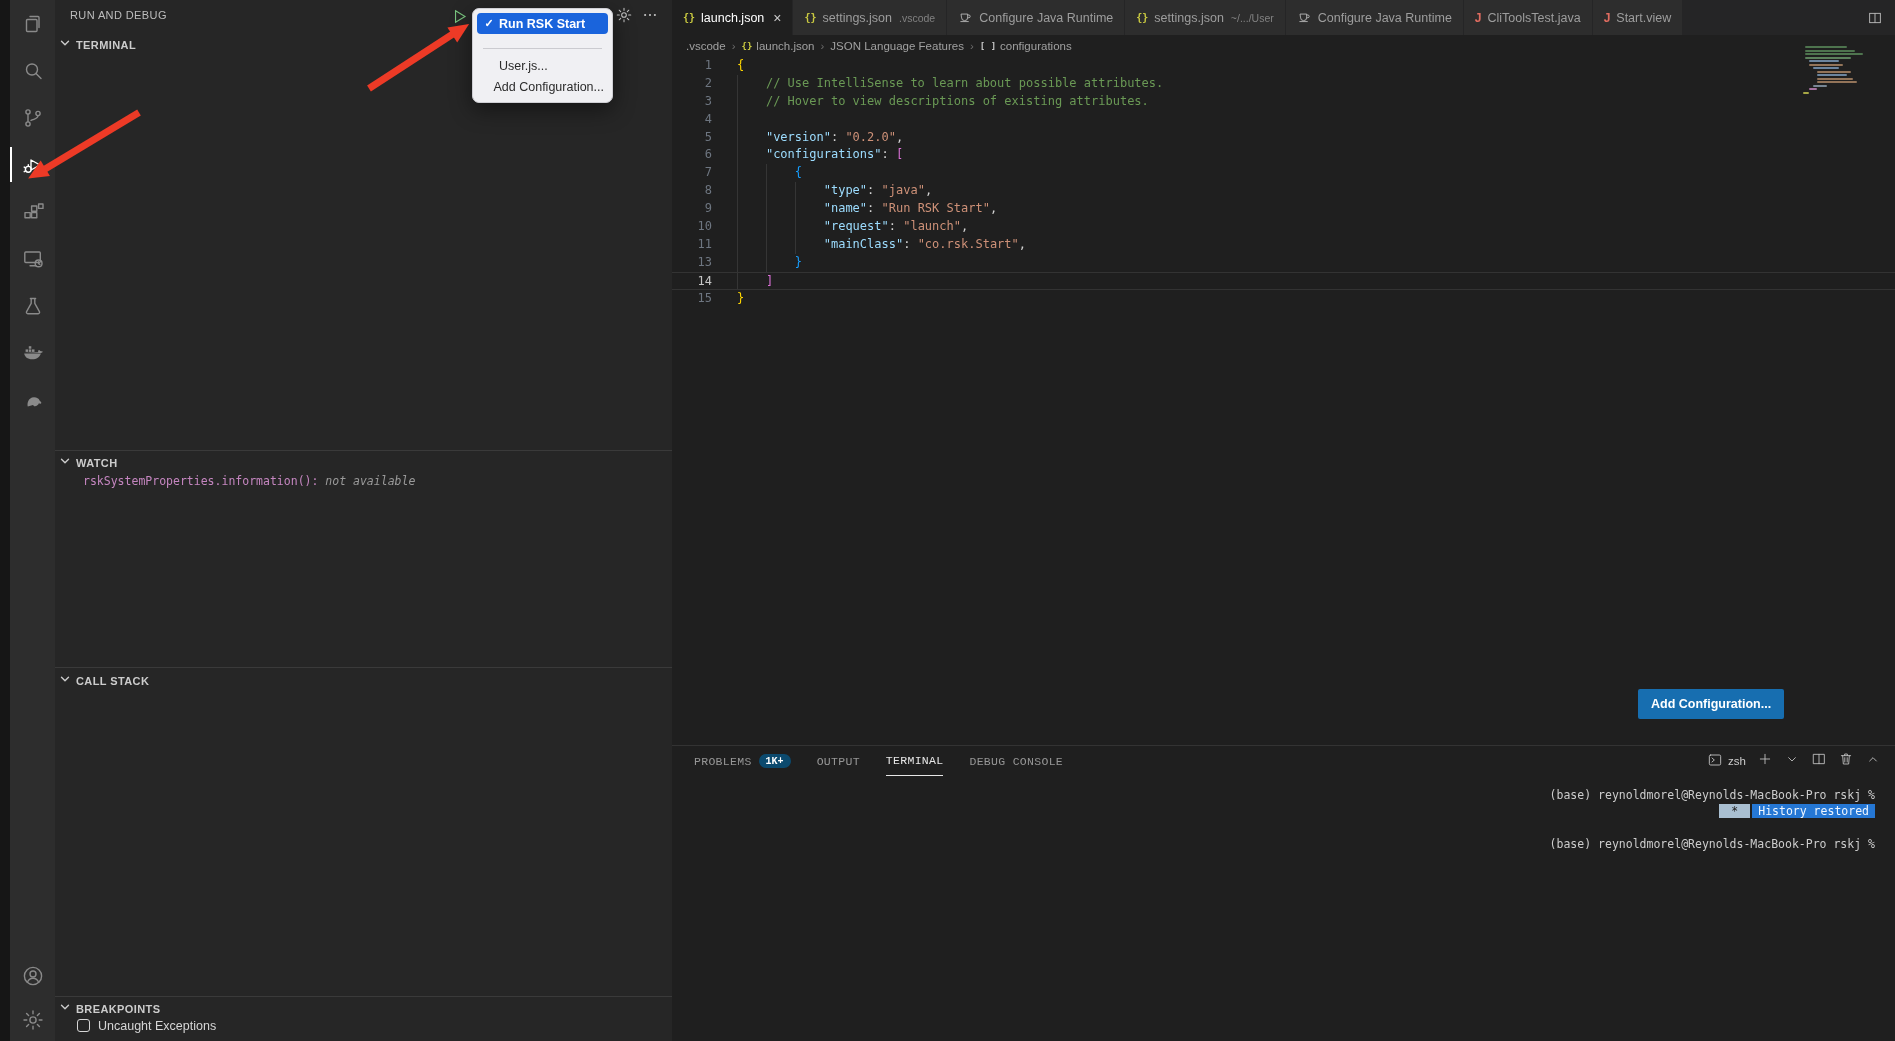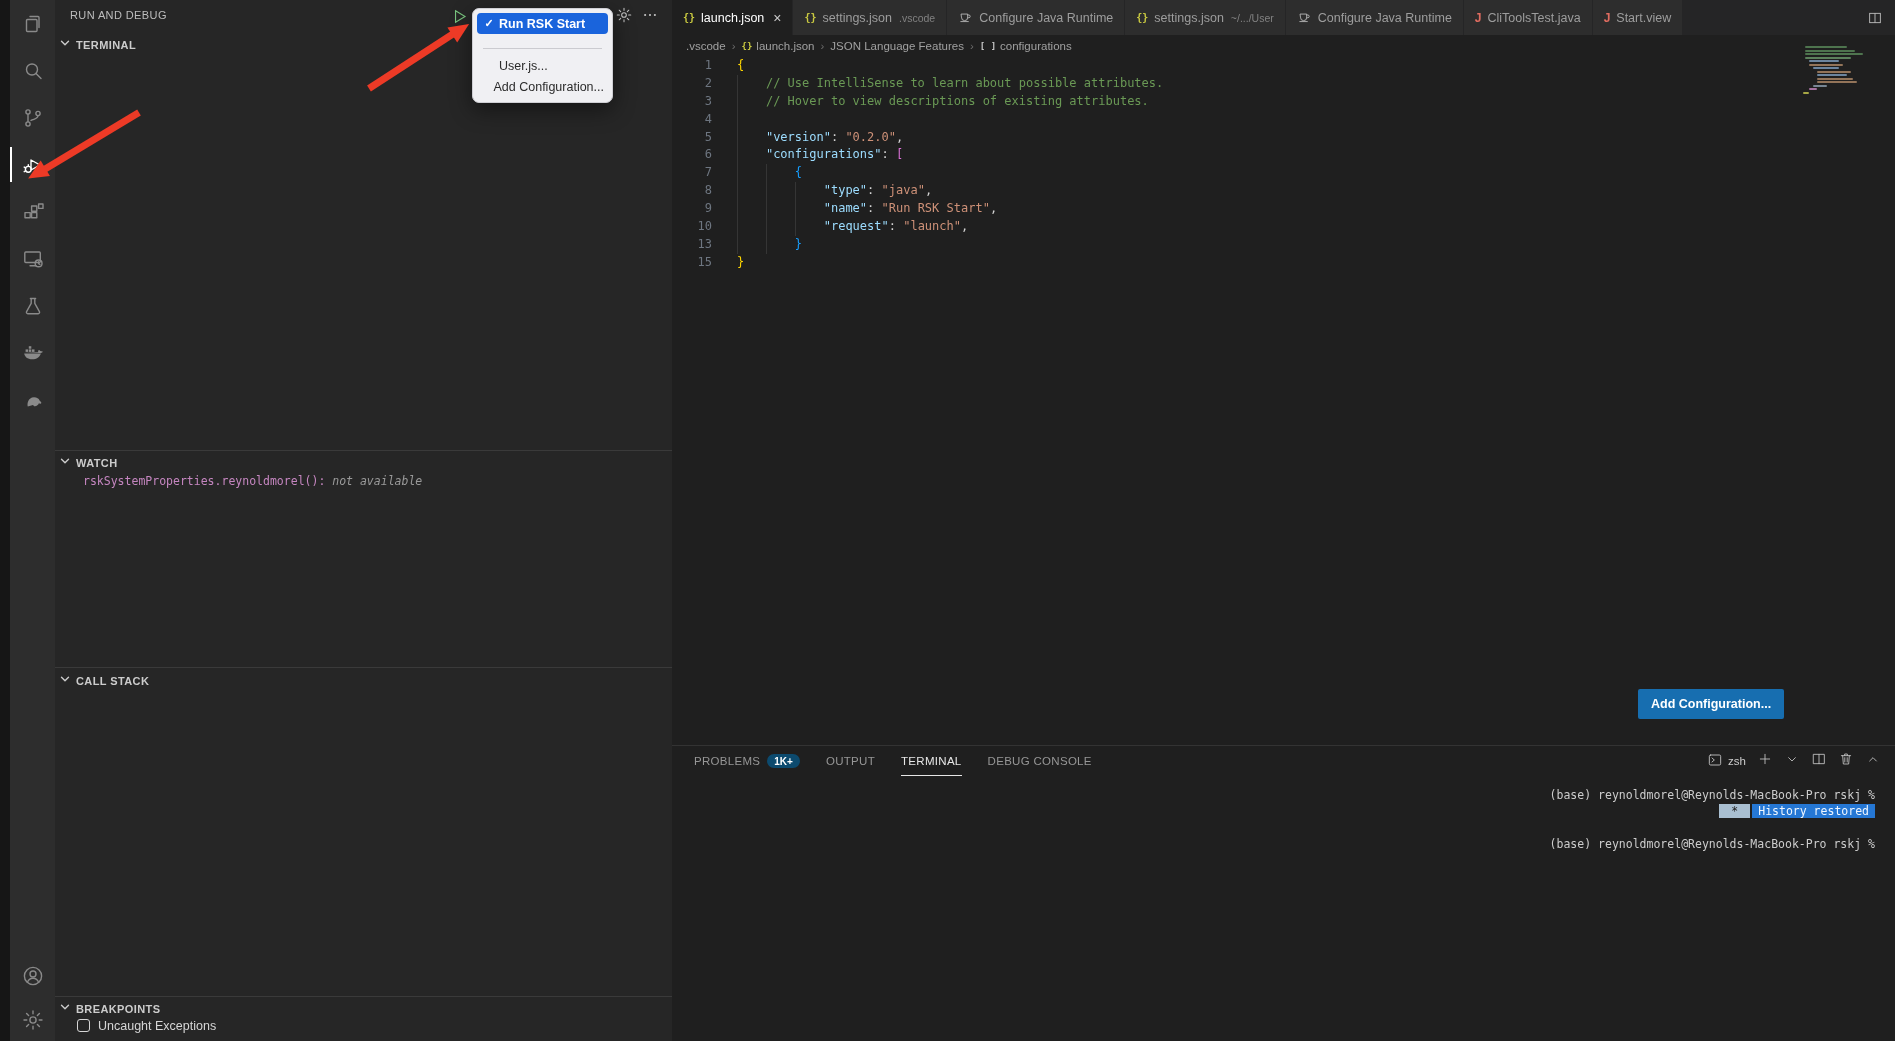--- a/index.html
+++ b/index.html
@@ -89,21 +89,21 @@
   .mm-row { height:2px; margin-bottom:1.5px; display:flex; }
   .mm-seg { height:2px; border-radius:1px; }
 
   #add-config-btn { position:absolute; left:966px; top:689px; height:30px; padding:0 13px;
     background:#176eb0; color:#ffffff; font-size:12.5px; font-weight:700; border:none;
     border-radius:2px; display:flex; align-items:center; cursor:pointer; }
 
   
   #panel { left:672px; top:745px; width:1223px; height:296px; background:#1f1f1f;
     border-top:1px solid #333333; }
-  #panel-tabs { position:absolute; left:22px; top:0; height:30px; display:flex; align-items:center; gap:26px; }
+  #panel-tabs { position:absolute; left:22px; top:0; height:30px; display:flex; align-items:center; gap:26px;font-family:Liberation Mono, monospace; }
   .p-tab { display:flex; align-items:center; font-size:11.5px; letter-spacing:.3px; color:#969696;
     height:30px; cursor:pointer; }
   .p-tab.active { color:#e7e7e7; border-bottom:1px solid #e7e7e7; }
   .p-badge { margin-left:7px; background:#0c4a6e; color:#ffffff; font-size:10px; font-weight:700;
     padding:1.5px 7px; border-radius:9px; letter-spacing:0; }
   #panel-controls { position:absolute; right:14px; top:0; height:30px; display:flex;
     align-items:center; gap:11px; color:#c5c5c5; }
   #panel-controls svg { width:16px; height:16px; fill:none; stroke:currentColor; stroke-width:1.3;
     stroke-linecap:round; stroke-linejoin:round; cursor:pointer; }
   #shell-btn { display:flex; align-items:center; gap:5px; font-size:11.5px; color:#cccccc; cursor:pointer; }
@@ -262,21 +262,21 @@
       <div class="sb-section" style="top: 998px;">
         <div class="sb-header">
           <span class="sb-chev"><svg viewBox="0 0 16 16">
               <path d="M4 6l4 4 4-4"></path>
             </svg></span>
           <span class="sb-label">BREAKPOINTS</span>
         </div>
       </div>
     </div>
   <div id="watch-row">
-    <span id="watch-expr">rskSystemProperties.reynoldmorel():</span><span id="watch-val"> not available</span>
+    <span id="watch-expr">rskSystemProperties.information():</span><span id="watch-val"> not available</span>
   </div>
   <div id="bp-row">
     <span id="bp-checkbox"></span>
     <span id="bp-label">Uncaught Exceptions</span>
   </div>
 </div>
 
 <div id="editor" class="abs">
   <div id="tabbar">
     <div id="tabs" style="display:flex">
@@ -353,21 +353,23 @@
       <div class="cl"><div class="ln">1</div><div class="ct"><span class="tk-b1">{</span></div></div>
       <div class="cl"><div class="ln">2</div><div class="ct"><span>    </span><span class="tk-cmt">// Use IntelliSense to learn about possible attributes.</span></div><div class="guide" style="left: 65px;"></div></div>
       <div class="cl"><div class="ln">3</div><div class="ct"><span>    </span><span class="tk-cmt">// Hover to view descriptions of existing attributes.</span></div><div class="guide" style="left: 65px;"></div></div>
       <div class="cl"><div class="ln">4</div><div class="guide" style="left: 65px;"></div></div>
       <div class="cl"><div class="ln">5</div><div class="ct"><span>    </span><span class="tk-key">"version"</span><span class="tk-pun">: </span><span class="tk-str">"0.2.0"</span><span class="tk-pun">,</span></div><div class="guide" style="left: 65px;"></div></div>
       <div class="cl"><div class="ln">6</div><div class="ct"><span>    </span><span class="tk-key">"configurations"</span><span class="tk-pun">: </span><span class="tk-b2">[</span></div><div class="guide" style="left: 65px;"></div></div>
       <div class="cl"><div class="ln">7</div><div class="ct"><span>        </span><span class="tk-b3">{</span></div><div class="guide" style="left: 65px;"></div><div class="guide" style="left: 93.8984px;"></div></div>
       <div class="cl"><div class="ln">8</div><div class="ct"><span>            </span><span class="tk-key">"type"</span><span class="tk-pun">: </span><span class="tk-str">"java"</span><span class="tk-pun">,</span></div><div class="guide" style="left: 65px;"></div><div class="guide" style="left: 93.8984px;"></div><div class="guide" style="left: 122.797px;"></div></div>
       <div class="cl"><div class="ln">9</div><div class="ct"><span>            </span><span class="tk-key">"name"</span><span class="tk-pun">: </span><span class="tk-str">"Run RSK Start"</span><span class="tk-pun">,</span></div><div class="guide" style="left: 65px;"></div><div class="guide" style="left: 93.8984px;"></div><div class="guide" style="left: 122.797px;"></div></div>
       <div class="cl"><div class="ln">10</div><div class="ct"><span>            </span><span class="tk-key">"request"</span><span class="tk-pun">: </span><span class="tk-str">"launch"</span><span class="tk-pun">,</span></div><div class="guide" style="left: 65px;"></div><div class="guide" style="left: 93.8984px;"></div><div class="guide" style="left: 122.797px;"></div></div>
+      <div class="cl"><div class="ln">11</div><div class="ct"><span>            </span><span class="tk-key">"mainClass"</span><span class="tk-pun">: </span><span class="tk-str">"co.rsk.Start"</span><span class="tk-pun">,</span></div><div class="guide" style="left: 65px;"></div><div class="guide" style="left: 93.8984px;"></div><div class="guide" style="left: 122.797px;"></div></div>
       <div class="cl"><div class="ln">13</div><div class="ct"><span>        </span><span class="tk-b3">}</span></div><div class="guide" style="left: 65px;"></div><div class="guide" style="left: 93.8984px;"></div></div>
+      <div class="cl cl-active"><div class="ln">14</div><div class="ct"><span>    </span><span class="tk-b2">]</span></div><div class="guide" style="left: 65px;"></div></div>
       <div class="cl"><div class="ln">15</div><div class="ct"><span class="tk-b1">}</span></div></div>
     </div>
   <div id="minimap">
       <div class="mm-row">
         <div class="mm-seg" style="margin-left: 2px; width: 42px; background: rgb(90, 138, 90); opacity: 0.8;"></div>
       </div>
       <div class="mm-row">
         <div class="mm-seg" style="margin-left: 2px; width: 50px; background: rgb(90, 138, 90); opacity: 0.8;"></div>
       </div>
       <div class="mm-row">

